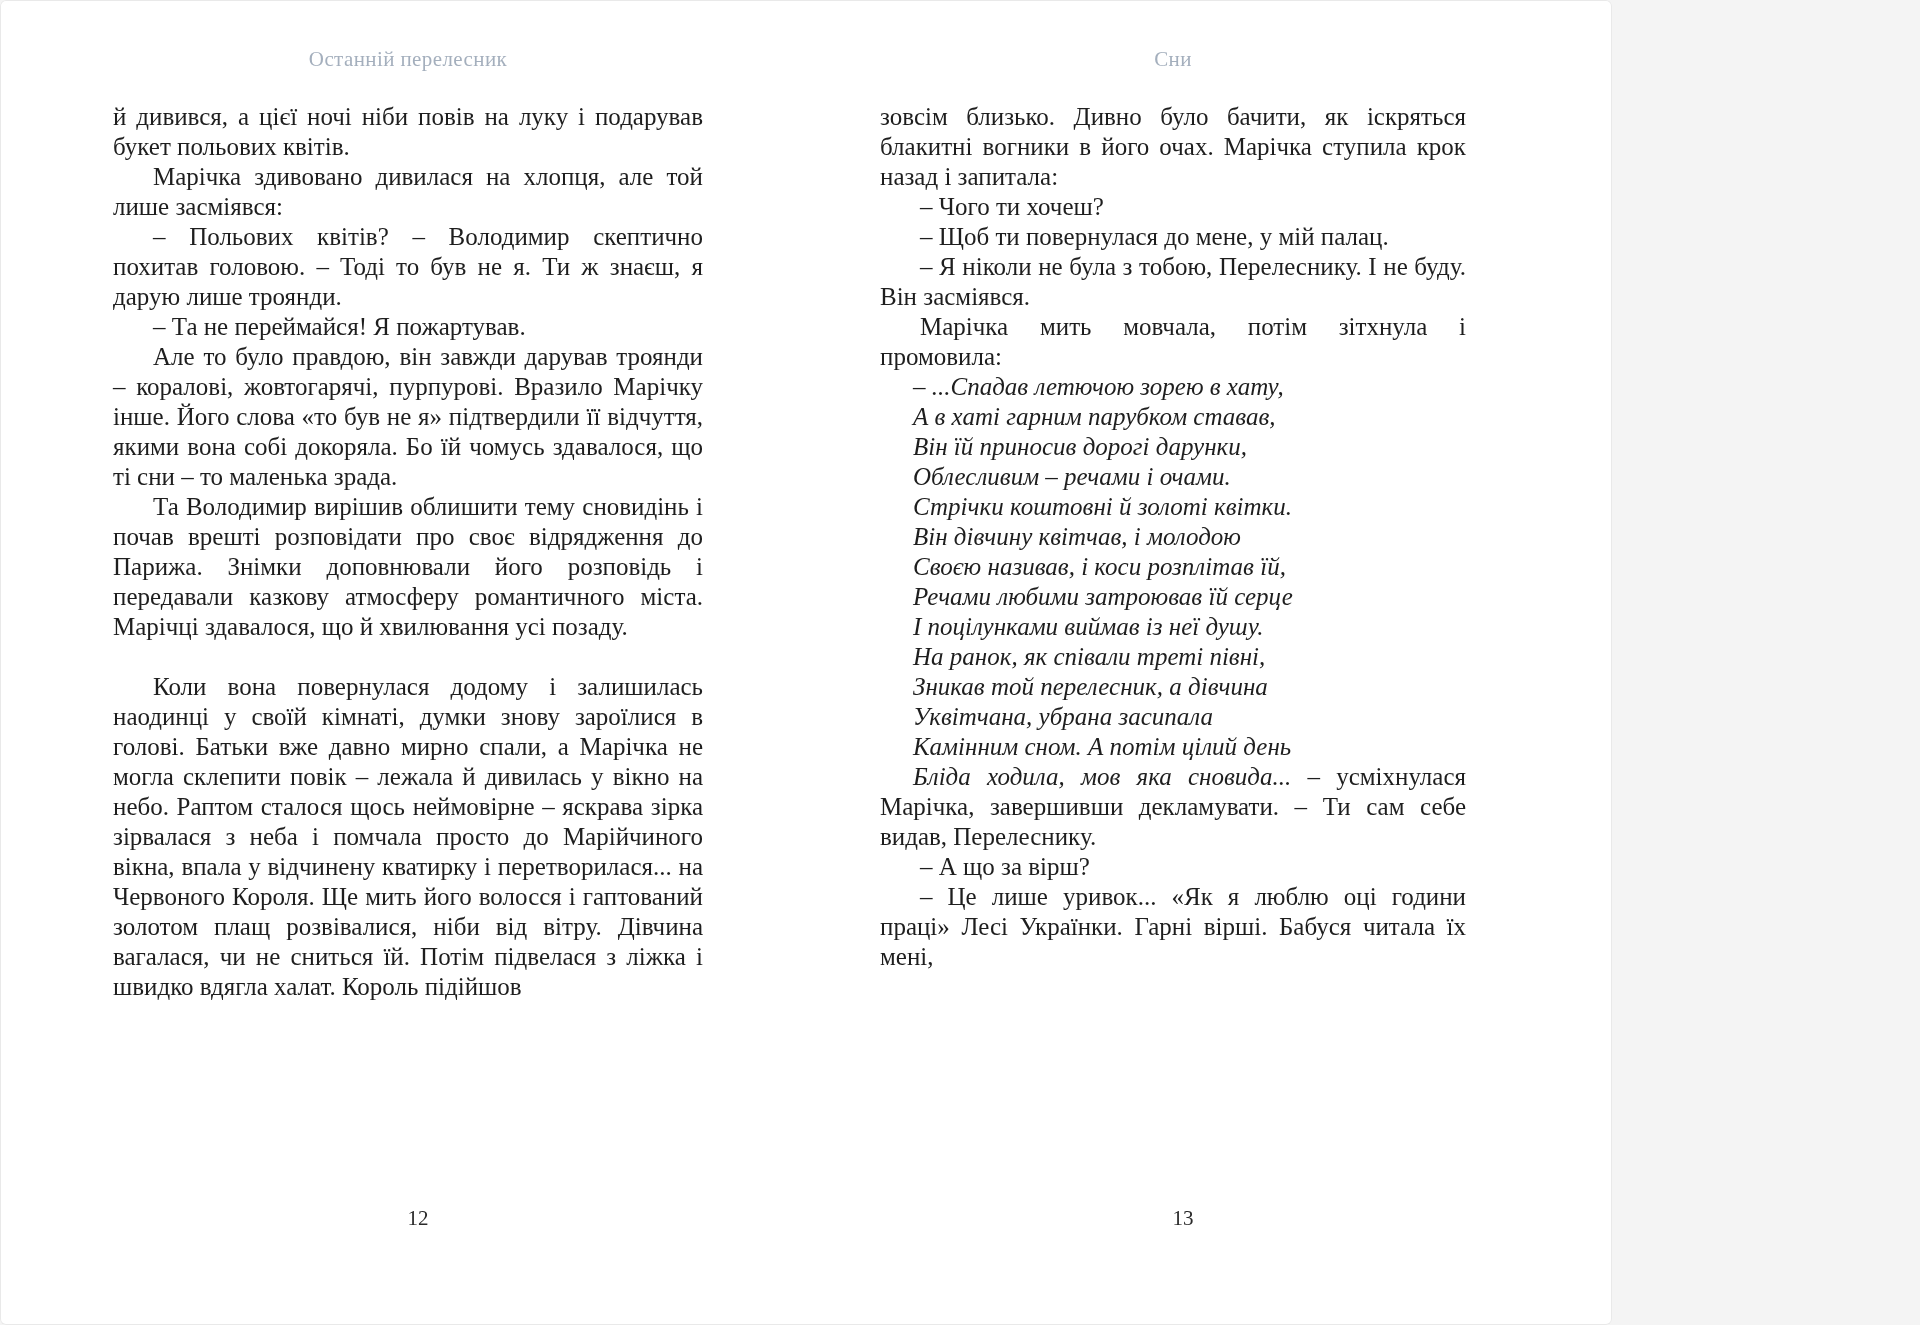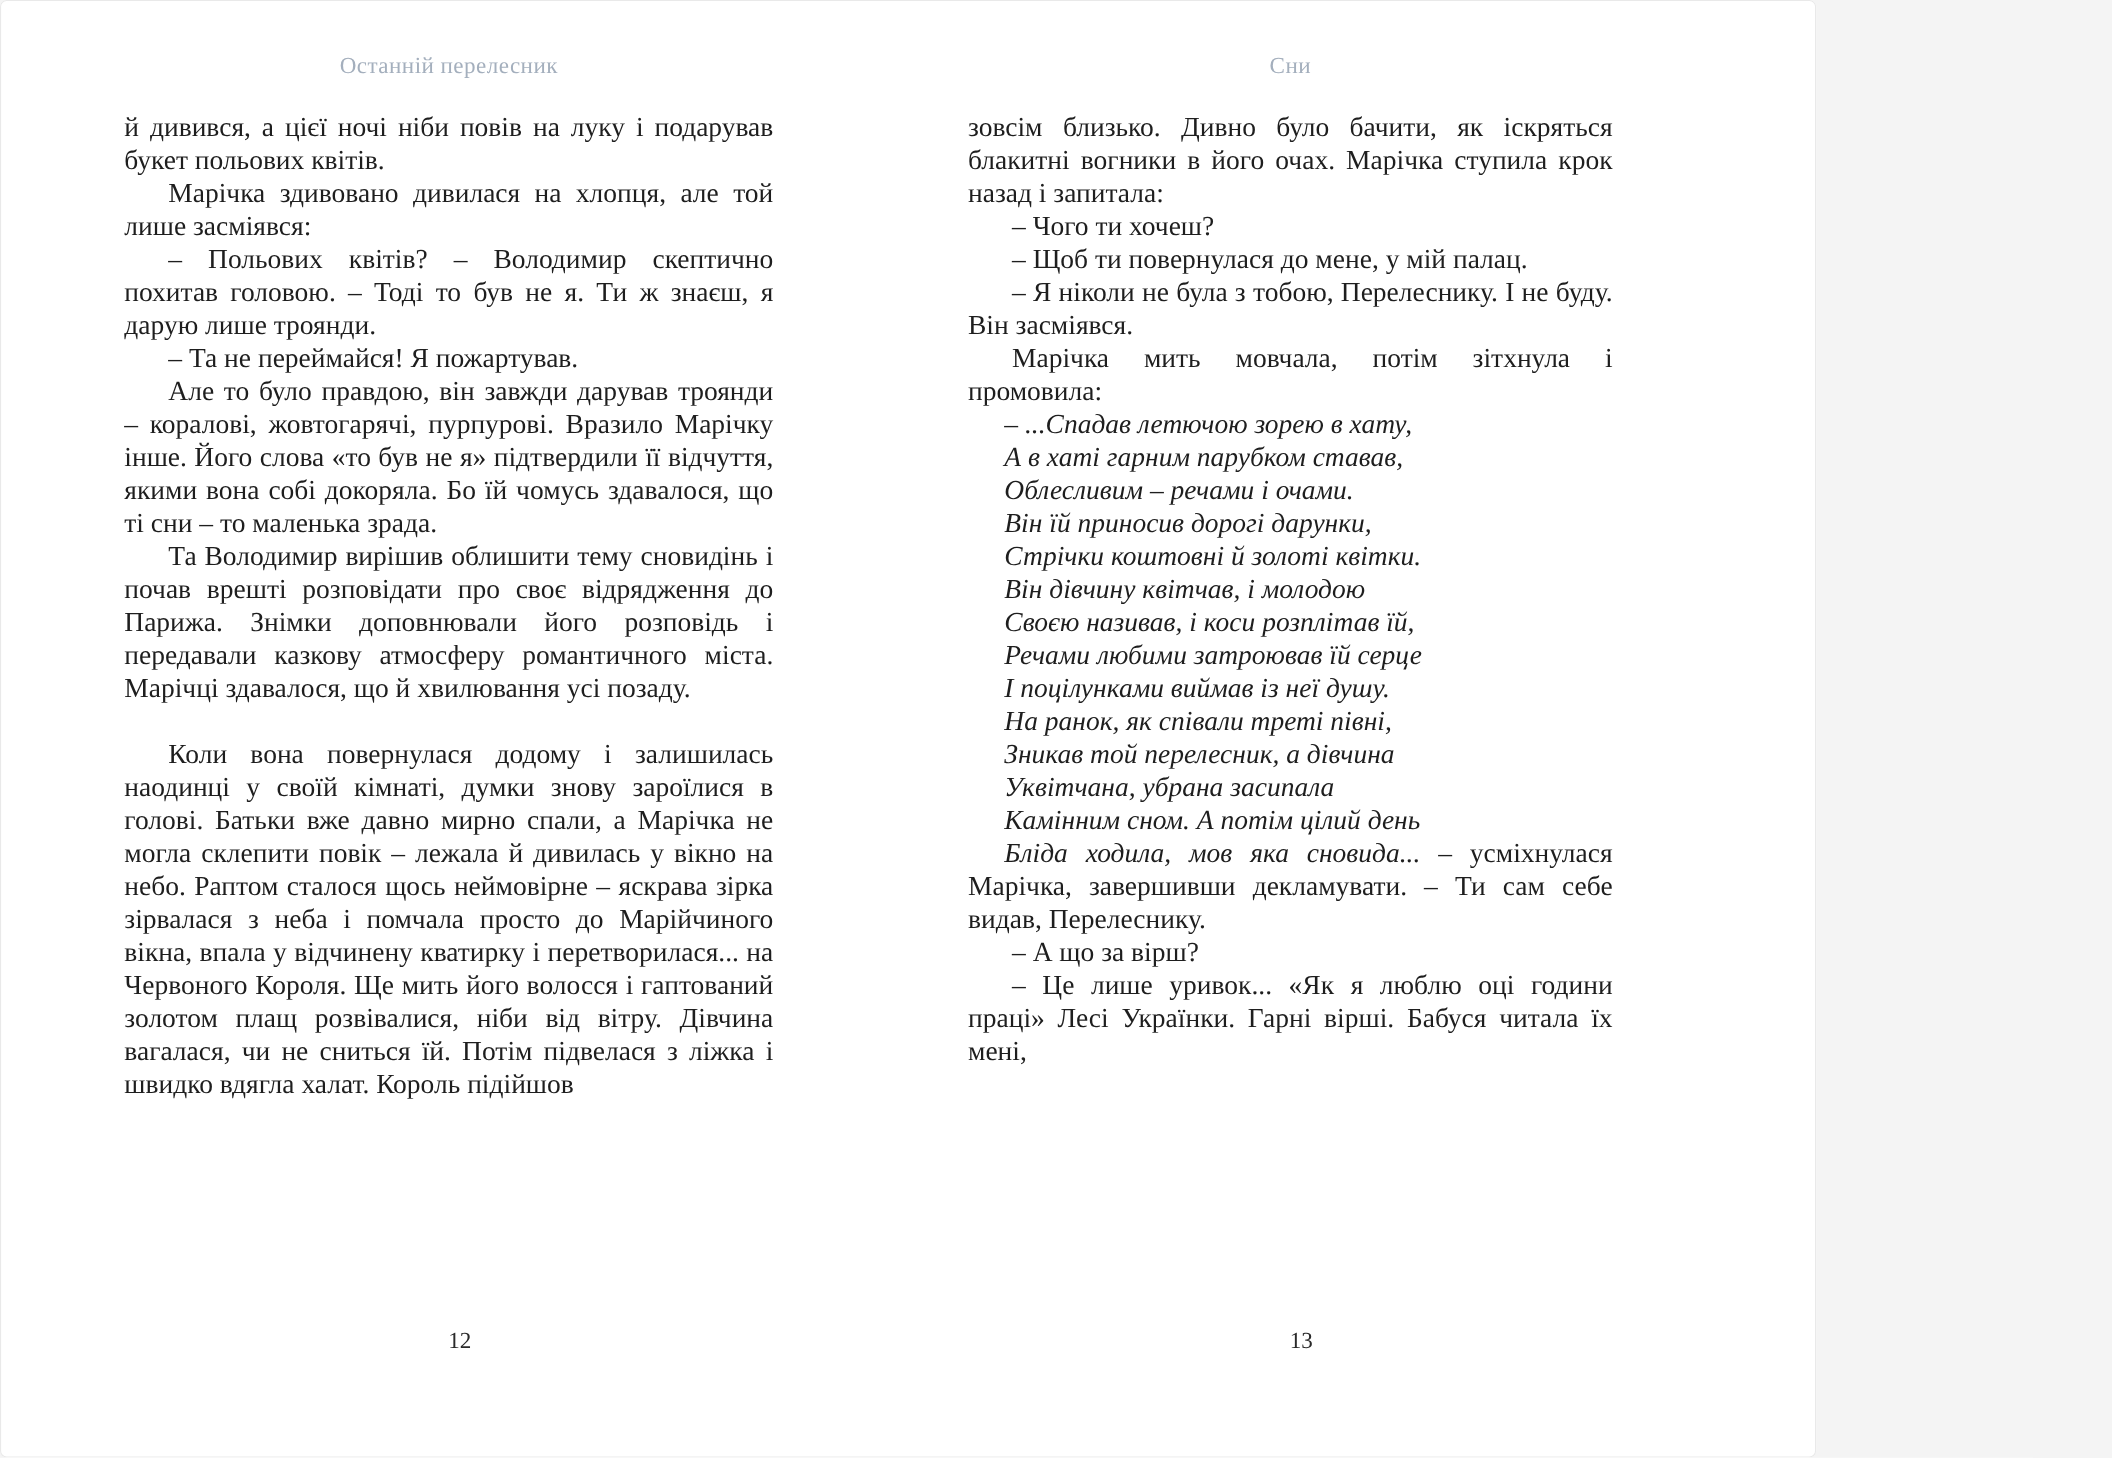--- a/index.html
+++ b/index.html
@@ -10,21 +10,20 @@
   .book {
     position: relative;
     width: 1612px;
     height: 1325px;
     background: #ffffff;
     font-family: "Liberation Serif", serif;
     color: #1e1e1e;
     border-radius: 6px;
     box-shadow: 0 0 0 1px #e9e9e9 inset;
     overflow: hidden;
-    padding-left: 39px;
   }
   .page {
     position: absolute;
     top: 0;
     height: 100%;
   }
   .page.left  { left: 113px; width: 590px; }
   .page.right { left: 880px; width: 586px; }
 
   .running-head {
@@ -86,22 +85,22 @@
   <div class="page right">
     <div class="running-head">Сни</div>
     <div class="body-text">
         <p class="noindent"><span>зовсім близько. Дивно було бачити, як іскряться блакитні вогники в його очах. Марічка ступила крок назад і запитала:</span></p>
         <p class="indent"><span>– Чого ти хочеш?</span></p>
         <p class="indent"><span>– Щоб ти повернулася до мене, у мій палац.</span></p>
         <p class="indent"><span>– Я ніколи не була з тобою, Перелеснику. І не буду. Він засміявся.</span></p>
         <p class="indent"><span>Марічка мить мовчала, потім зітхнула і промовила:</span></p>
         <p class="poem"><span class="italic">– ...Спадав летючою зорею в хату,</span></p>
         <p class="poem"><span class="italic">А в хаті гарним парубком ставав,</span></p>
+        <p class="poem"><span class="italic">Він їй приносив дорогі дарунки,</span></p>
         <p class="poem"><span class="italic">Облесливим – речами і очами.</span></p>
-        <p class="poem"><span class="italic">Він їй приносив дорогі дарунки,</span></p>
         <p class="poem"><span class="italic">Стрічки коштовні й золоті квітки.</span></p>
         <p class="poem"><span class="italic">Він дівчину квітчав, і молодою</span></p>
         <p class="poem"><span class="italic">Своєю називав, і коси розплітав їй,</span></p>
         <p class="poem"><span class="italic">Речами любими затроював їй серце</span></p>
         <p class="poem"><span class="italic">І поцілунками виймав із неї душу.</span></p>
         <p class="poem"><span class="italic">На ранок, як співали треті півні,</span></p>
         <p class="poem"><span class="italic">Зникав той перелесник, а дівчина</span></p>
         <p class="poem"><span class="italic">Уквітчана, убрана засипала</span></p>
         <p class="poem"><span class="italic">Камінним сном. А потім цілий день</span></p>
         <p class="poem"><span class="italic">Бліда ходила, мов яка сновида... </span><span>– усміхнулася Марічка, завершивши декламувати. – Ти сам себе видав, Перелеснику.</span></p>

